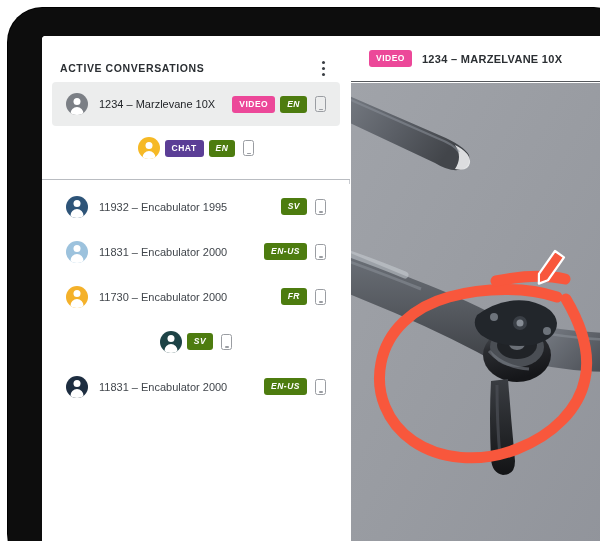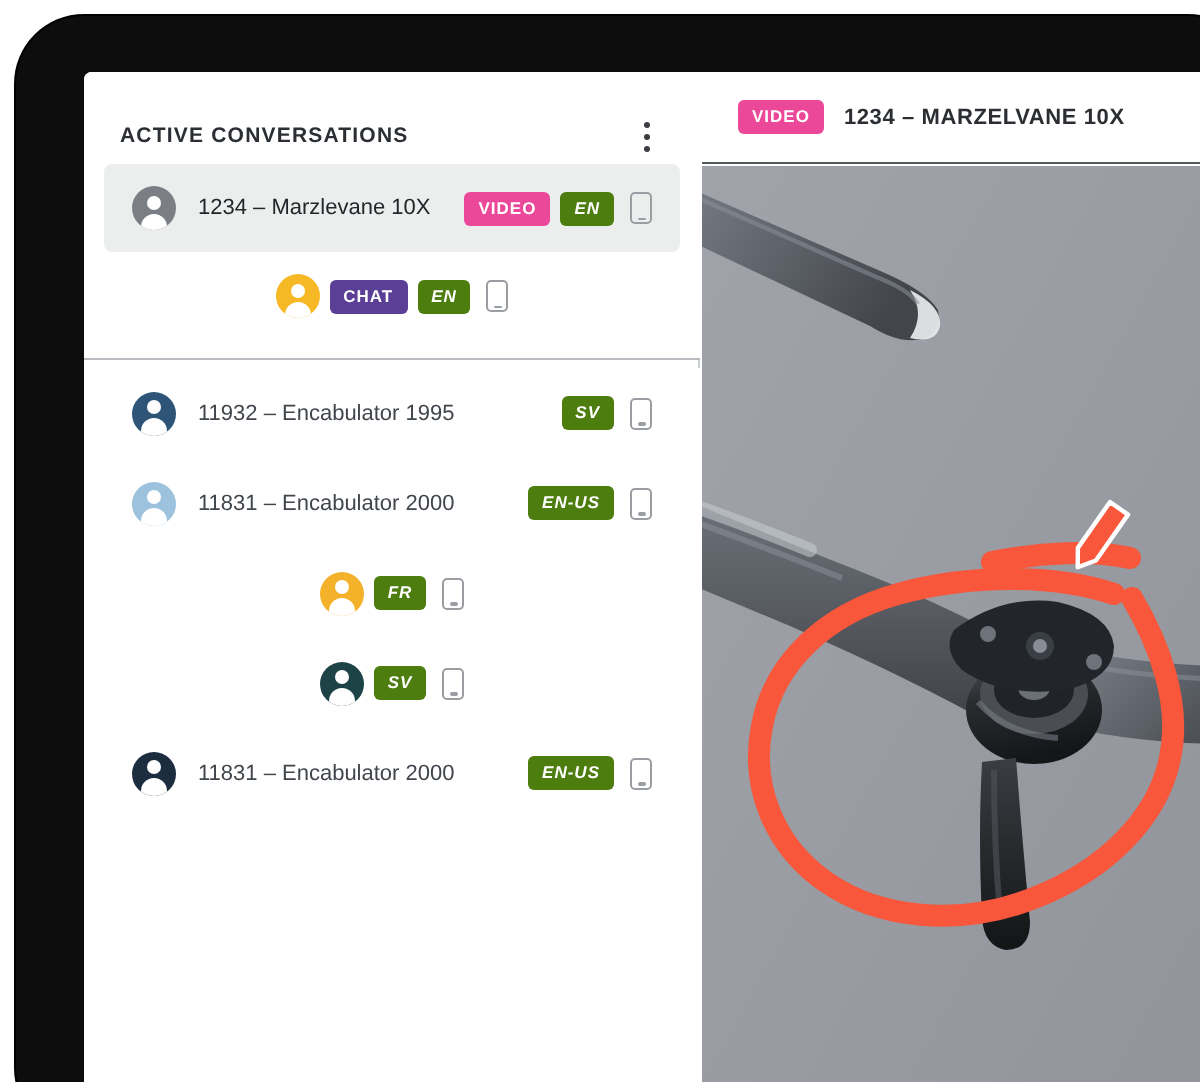--- a/index.html
+++ b/index.html
@@ -233,20 +233,21 @@
 
         <div class="conv-row queued-row">
           <span class="avatar" style="background:#9cc2dd"></span>
           <span class="conv-label">11831 – Encabulator 2000</span>
           <span class="badge lang">EN-US</span>
           <span class="phone-icon"></span>
         </div>
 
         <div class="conv-row queued-row">
           <span class="avatar" style="background:#f4b12a"></span>
+          <span class="conv-label">11730 – Encabulator 2000</span>
           <span class="badge lang">FR</span>
           <span class="phone-icon"></span>
         </div>
 
         <div class="conv-row queued-row">
           <span class="avatar" style="background:#1d4346"></span>
           <span class="badge lang">SV</span>
           <span class="phone-icon"></span>
         </div>
 

